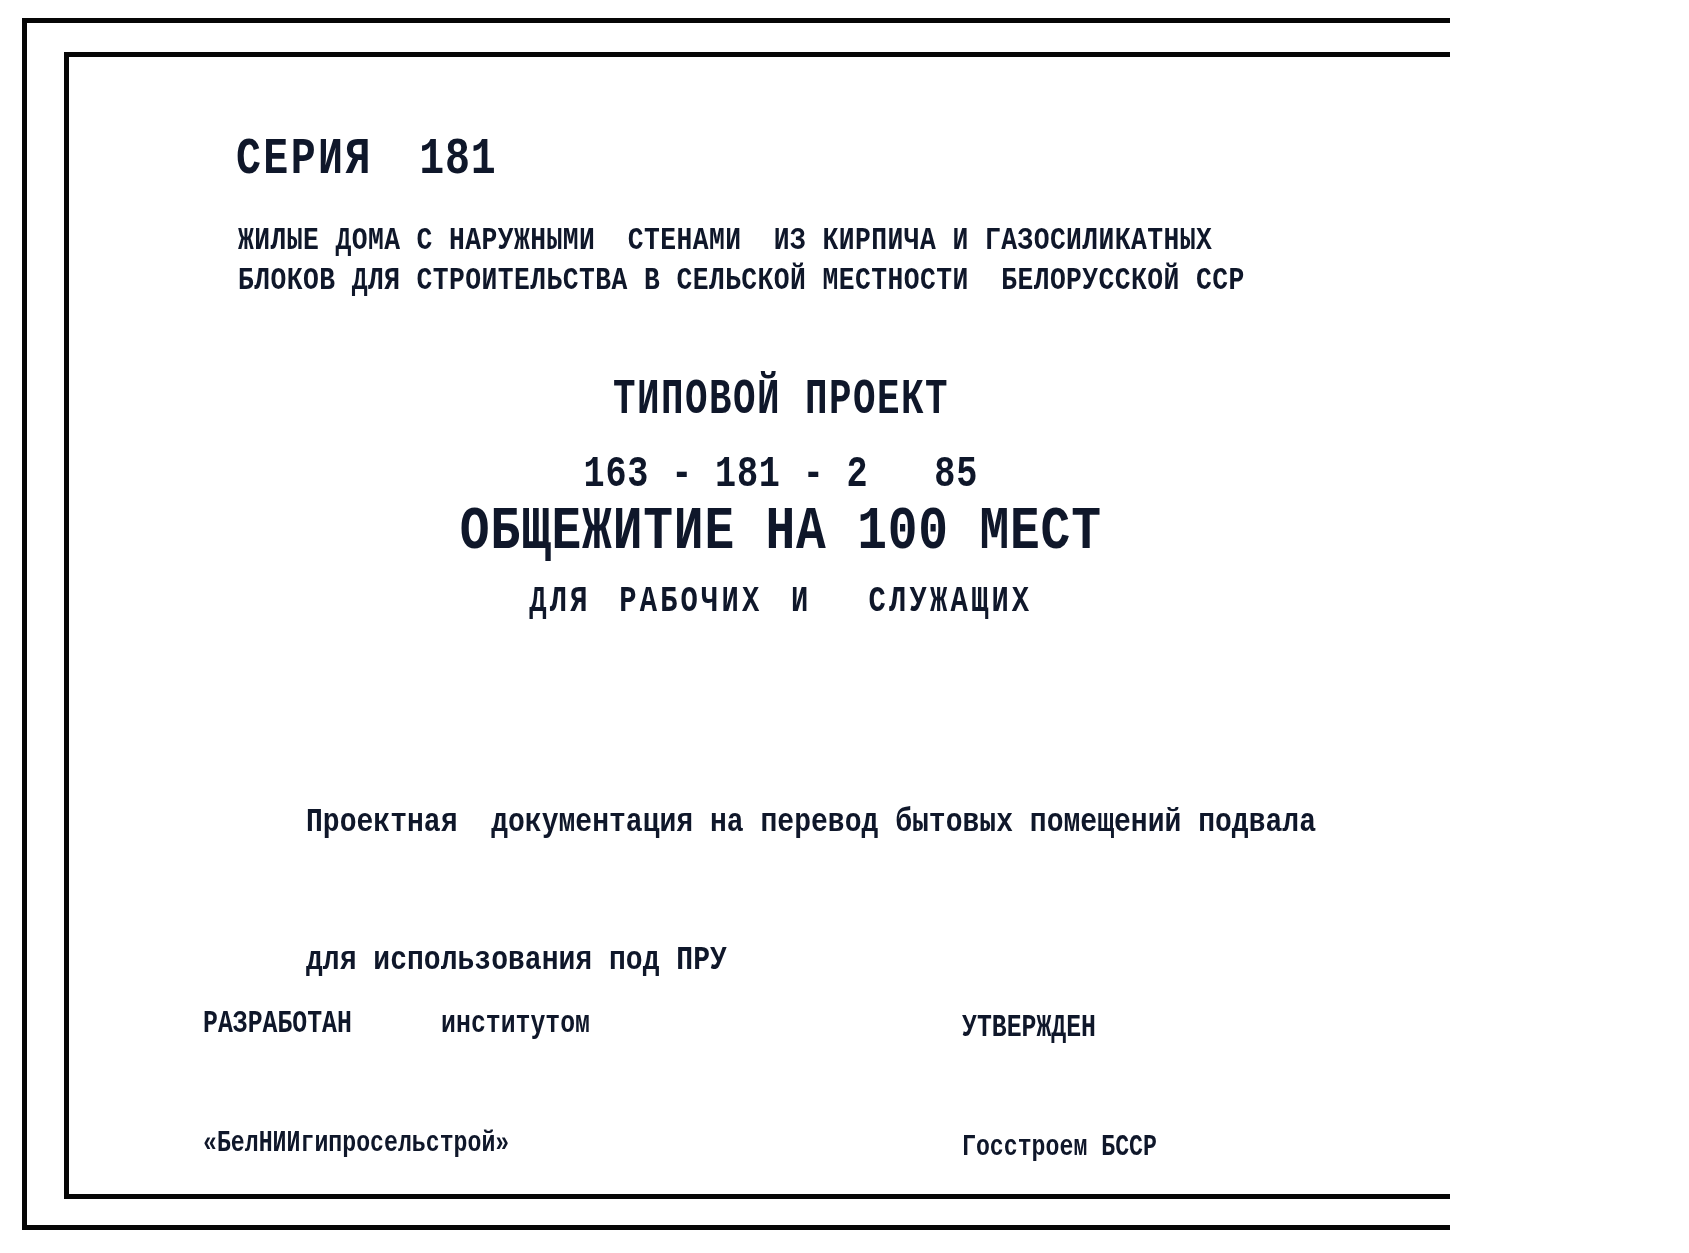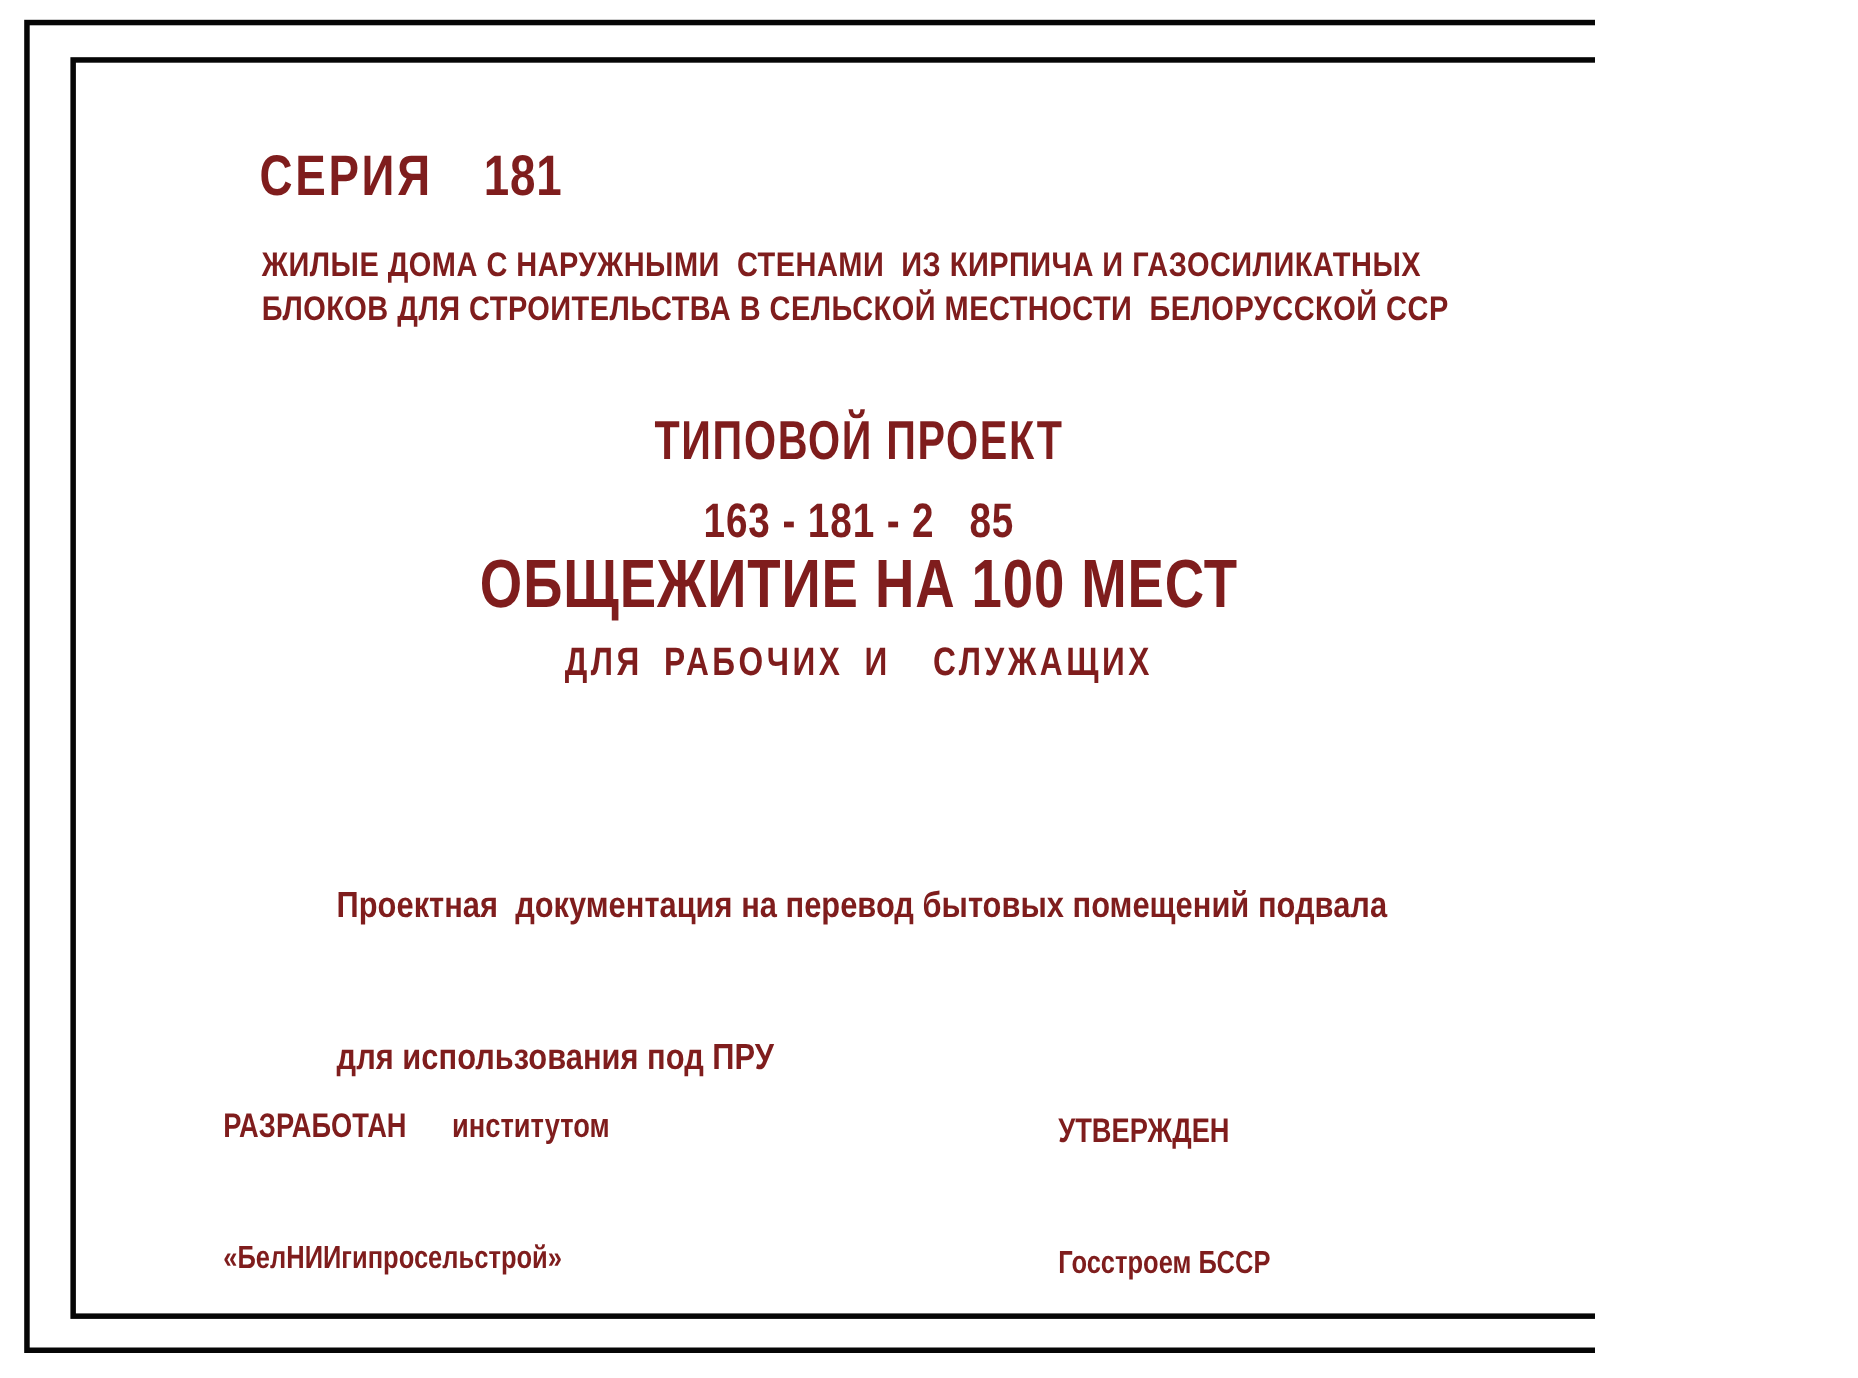--- a/index.html
+++ b/index.html
@@ -1,19 +1,19 @@
 <!DOCTYPE html>
 <html><head>
 <meta charset="utf-8">
 <style>
   html,body{margin:0;padding:0;background:#ffffff;}
   .page{
     position:relative;width:1450px;height:1253px;background:#ffffff;
-    font-family:Liberation Sans, sans-serif;
-    font-weight:700;color:#7f1d1d;overflow:hidden;
+    font-family:Liberation Mono, monospace;
+    font-weight:700;color:#0f172a;overflow:hidden;
   }
   .frame-outer{position:absolute;left:22px;top:18px;width:1643px;height:1212px;
     border:5px solid #060606;box-sizing:border-box;}
   .frame-inner{position:absolute;left:64px;top:52px;width:1563px;height:1147px;
     border:5px solid #060606;box-sizing:border-box;}
   .pre{white-space:pre;}
   
   .series{position:absolute;left:236px;top:130px;font-size:52px;letter-spacing:3px;
     transform:scaleX(0.80);transform-origin:0 0;white-space:pre;}
   .series .num{margin-left:58px;letter-spacing:1px;}

